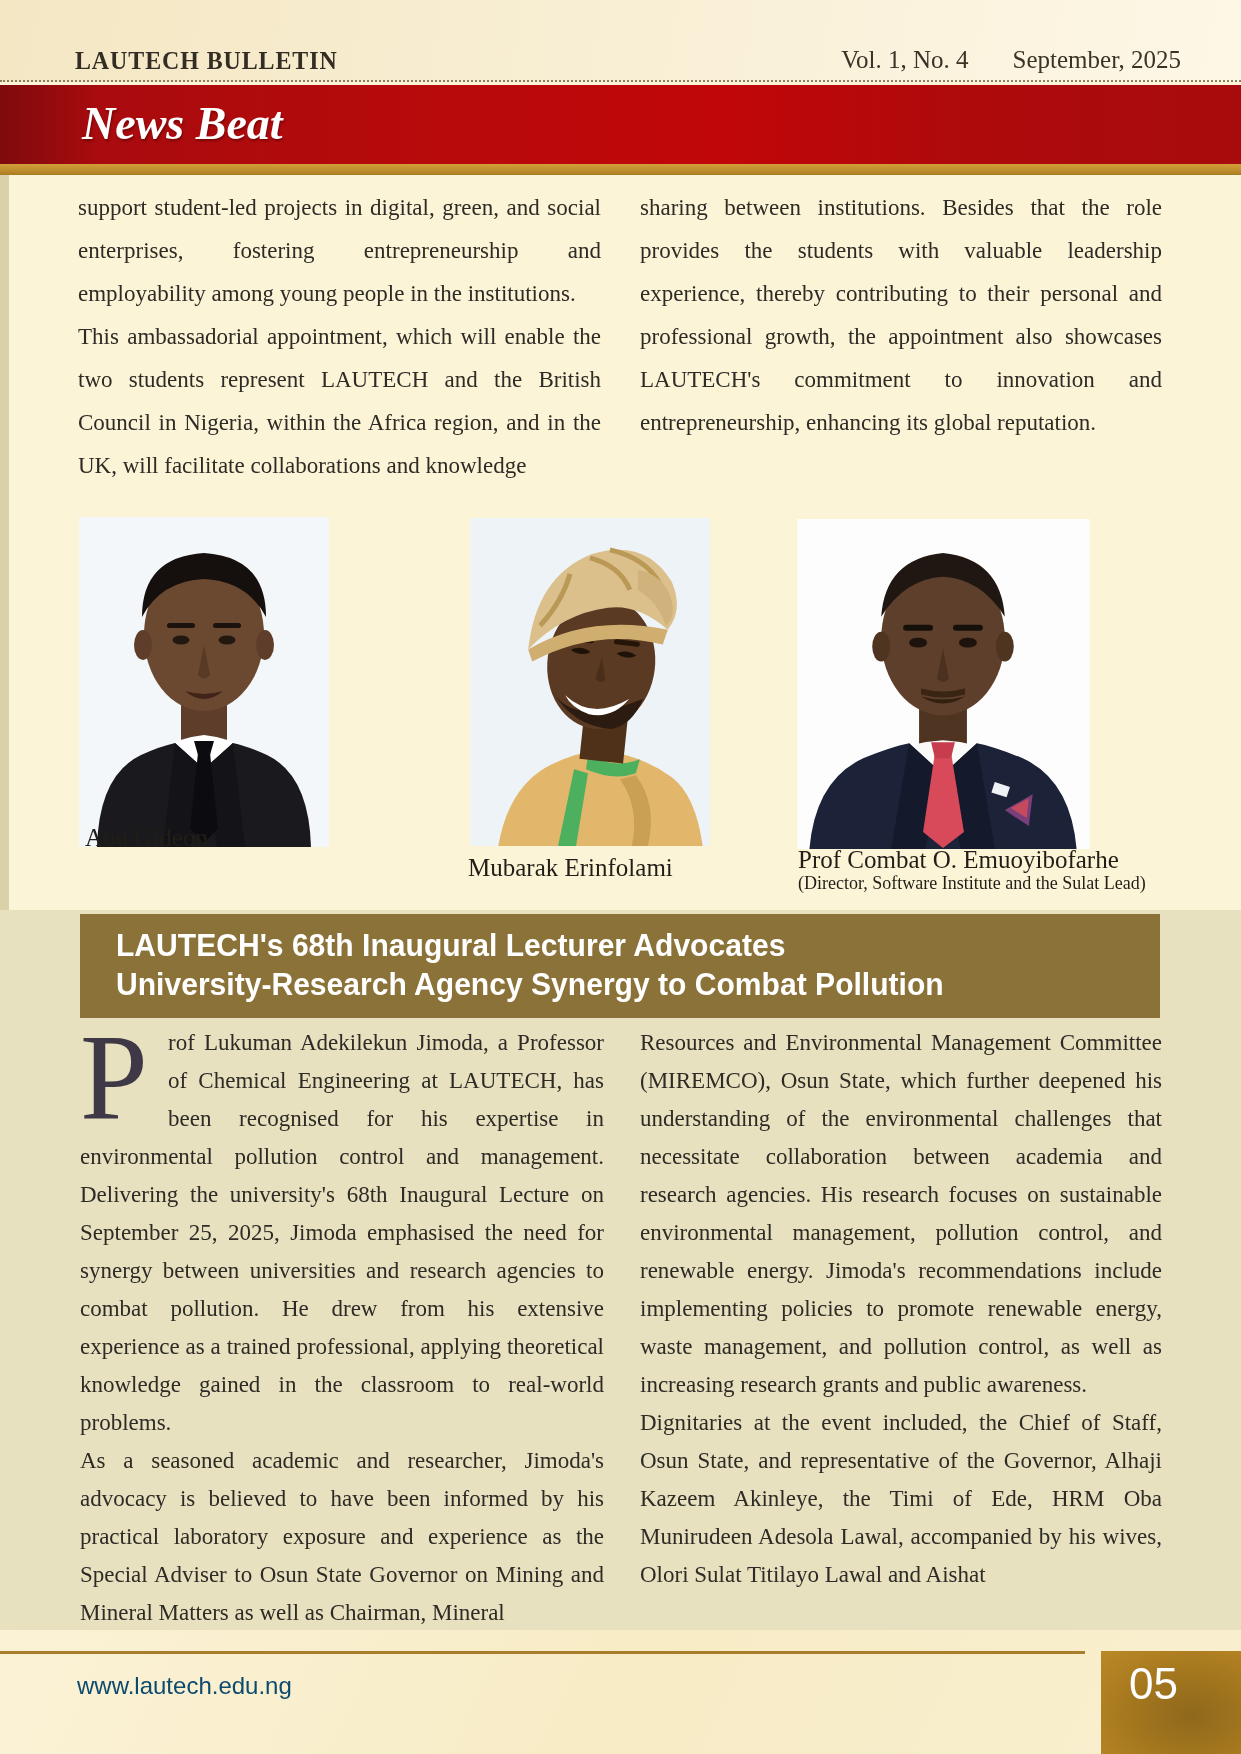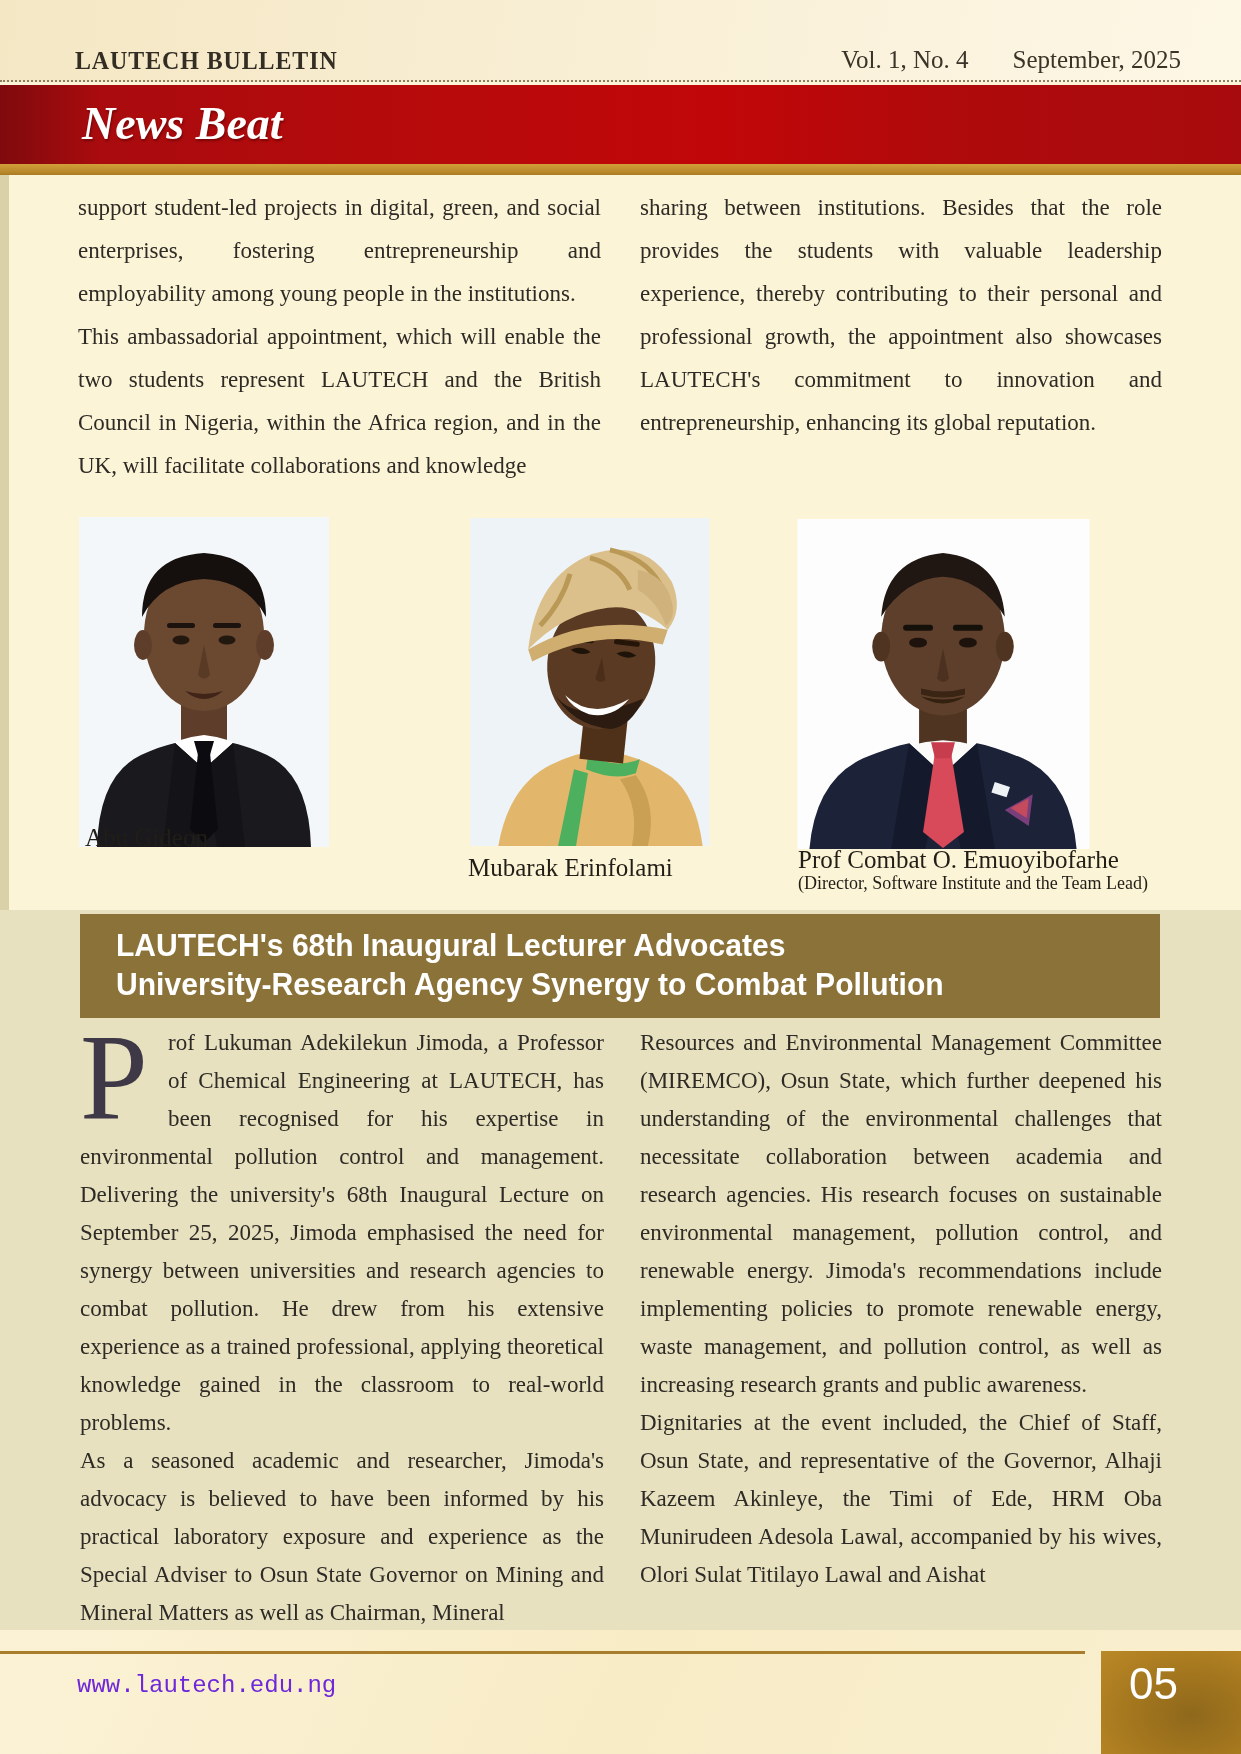--- a/index.html
+++ b/index.html
@@ -83,22 +83,22 @@
   
   .footer-area {
     position:absolute; left:0; top:1630px; width:1241px; height:124px;
     background:linear-gradient(115deg,#fbf2d6 0%,#f8ecc6 50%,#f9efcf 100%);
   }
   .footer-rule {
     position:absolute; left:0; top:1651px; width:1085px; height:3px; background:#a87d2b;
   }
   .website {
     position:absolute; left:77px; top:1672px;
-    font-family:Liberation Mono, monospace;
-    font-size:24px; color:#6d28d9; text-decoration:none;
+    font-family:Liberation Sans, sans-serif;
+    font-size:24px; color:#0c4a6e; text-decoration:none;
   }
   .page-box {
     position:absolute; left:1085px; top:1651px; width:156px; height:103px;
     background:radial-gradient(ellipse at 58% 62%, #8f681c 0%, #a3761e 45%, #b38223 80%, #b98a28 100%);
     margin-left:16px;
   }
   .page-num {
     position:absolute; left:28px; top:8px; color:#ffffff;
     font-family:"Liberation Sans","DejaVu Sans",sans-serif; font-size:44px;
   }
@@ -202,21 +202,21 @@
       <path d="M208 292 L236 276 L232 308 Z" fill="#7a3f7a"></path>
       <path d="M214 290 L232 280 L230 300 Z" fill="#c44a5e"></path>
       <rect x="196" y="266" width="16" height="11" fill="#eef2f4" transform="rotate(18 204 271)"></rect>
     </svg>
   </div>
 
   <div class="caption cap-1">Abu Gideon</div>
   <div class="caption cap-2">Mubarak Erinfolami</div>
   <div class="caption cap-3">
     <div>Prof Combat O. Emuoyibofarhe</div>
-    <div class="sub">(Director, Software Institute and the Team Lead)</div>
+    <div class="sub">(Director, Software Institute and the Sulat Lead)</div>
   </div>
 
   <div class="khaki"></div>
   <div class="headline-box">
     <div class="headline-line">LAUTECH's 68th Inaugural Lecturer Advocates</div>
     <div class="headline-line">University-Research Agency Synergy to Combat Pollution</div>
   </div>
 
   <div class="col a2-left">
     <p><span class="dropcap">P</span><span>rof Lukuman Adekilekun Jimoda, a Professor of Chemical Engineering at LAUTECH, has been recognised for his expertise in environmental pollution control and management. Delivering the university's 68th Inaugural Lecture on September 25, 2025, Jimoda emphasised the need for synergy between universities and research agencies to combat pollution. He drew from his extensive experience as a trained professional, applying theoretical knowledge gained in the classroom to real-world problems.</span></p>

